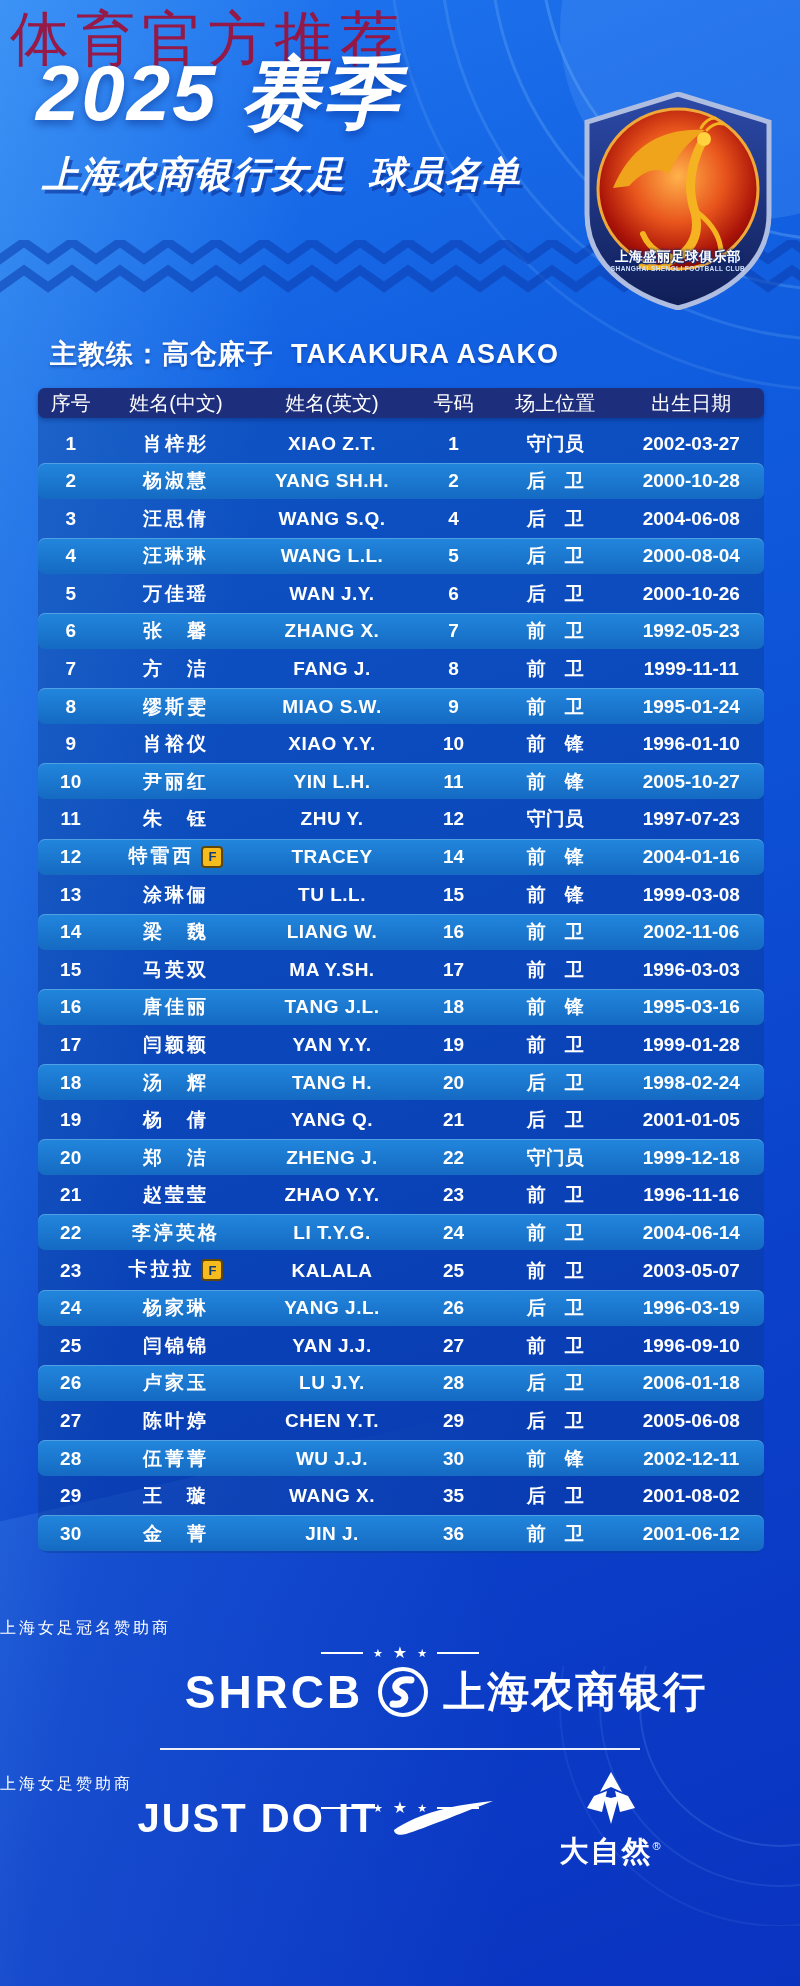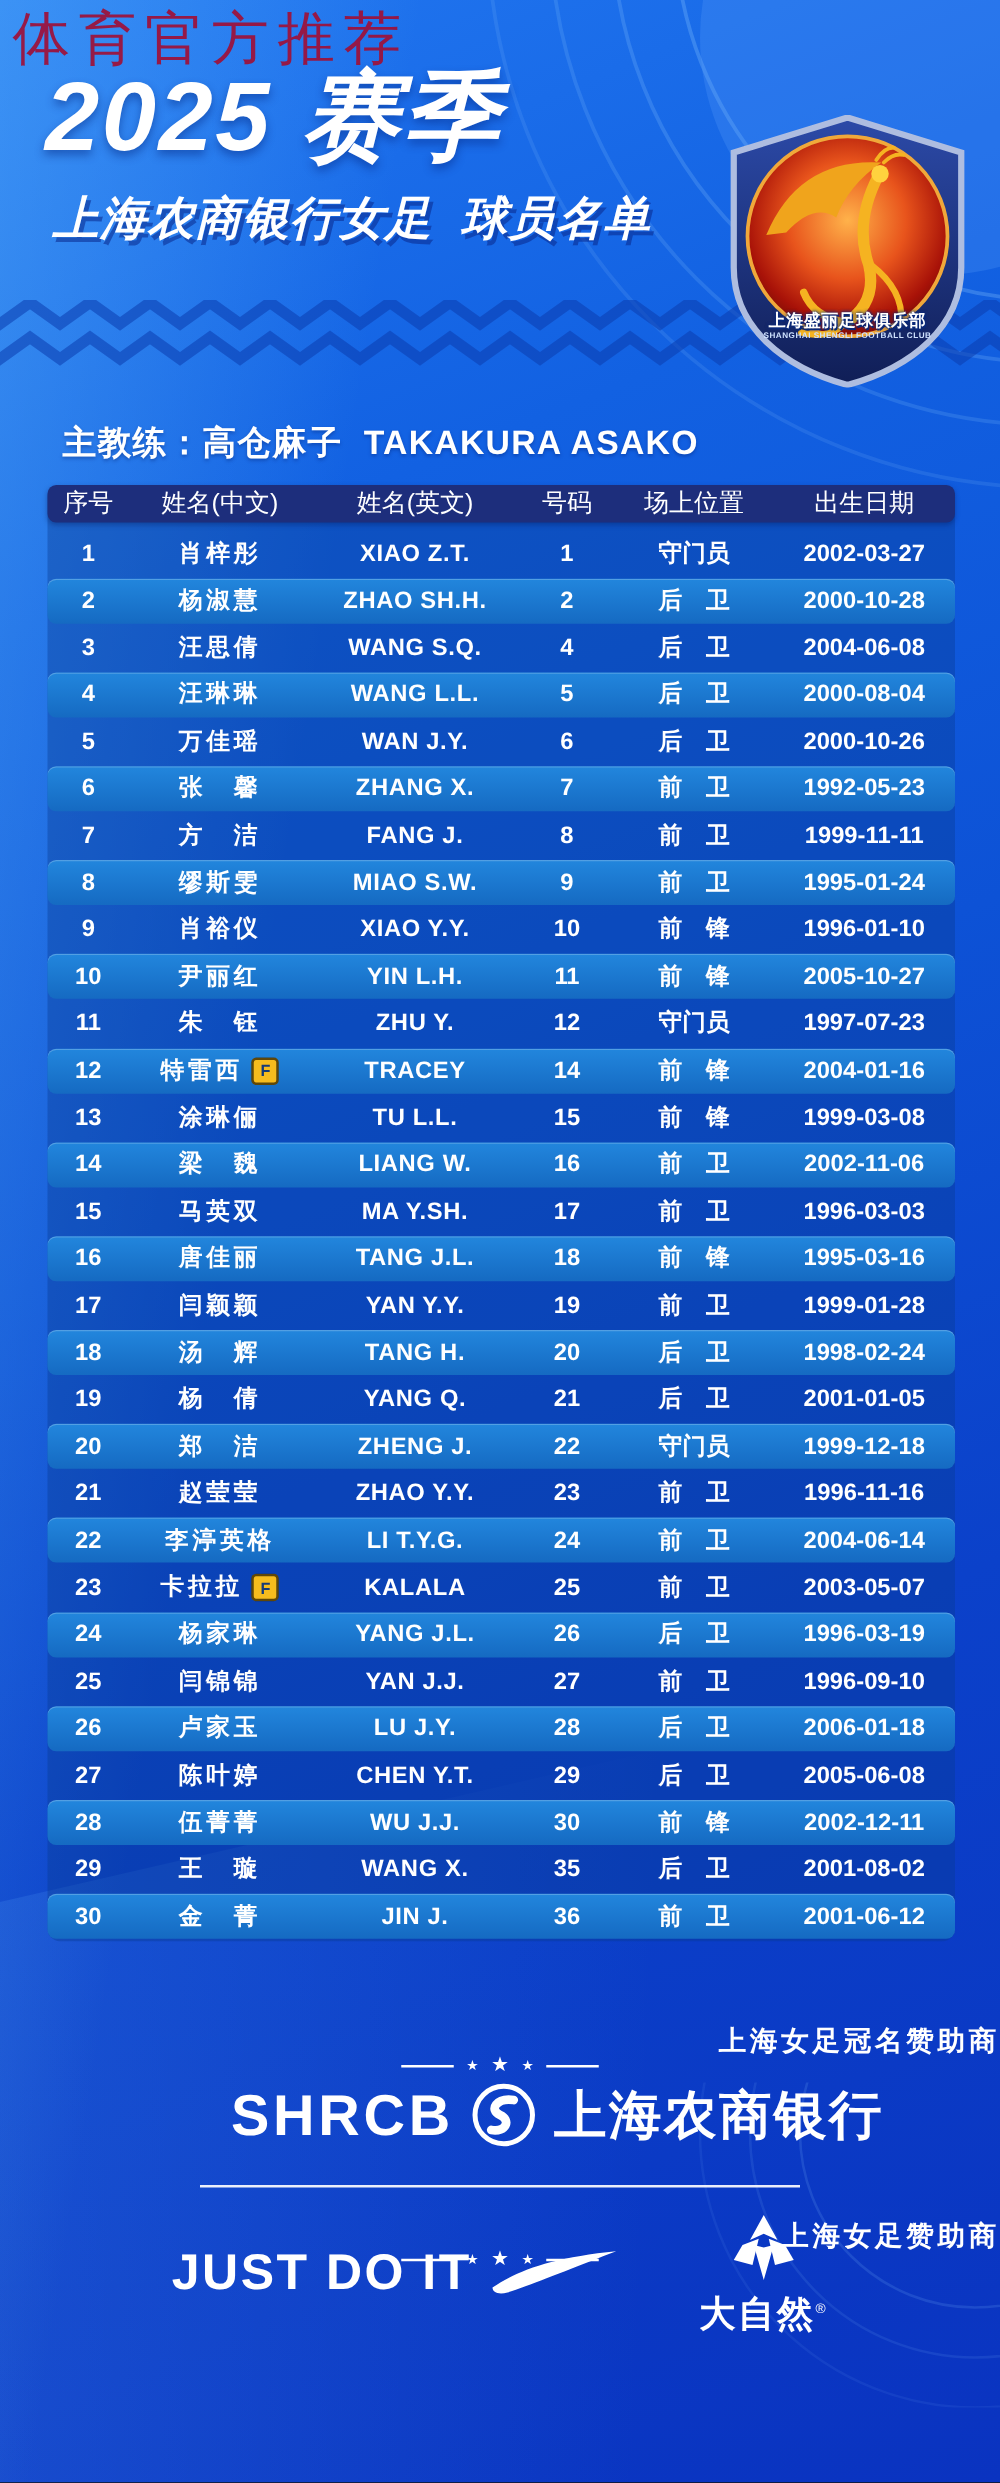--- a/index.html
+++ b/index.html
@@ -11,21 +11,21 @@
   
   .bg-streak-left{position:absolute;top:-150px;left:-170px;width:340px;height:2400px;
     background:linear-gradient(90deg,rgba(110,200,255,.35),rgba(110,200,255,0));transform:rotate(9deg);}
   .bg-swath-footer{position:absolute;top:1430px;left:-260px;width:1400px;height:760px;
     background:linear-gradient(105deg,rgba(96,176,255,.26) 0%,rgba(96,176,255,0) 55%);transform:rotate(-13deg);}
   .bg-arcs-top{position:absolute;top:0;right:0;width:480px;height:420px;}
   .bg-arcs-bottom{position:absolute;bottom:60px;right:0;width:320px;height:260px;opacity:.5;}
   .chevron-band{position:absolute;top:240px;left:0;width:800px;height:56px;opacity:.55;}
   
   .watermark{position:absolute;top:0px;left:10px;font-family:"Liberation Serif",serif;
-    font-size:46px;color:rgba(158,16,56,.92);letter-spacing:7px;font-weight:500;white-space:nowrap;}
+    font-size:59px;color:rgba(158,16,56,.92);letter-spacing:7px;font-weight:500;white-space:nowrap;}
   
   .season-title{position:absolute;top:42px;left:36px;font-size:78px;font-weight:bold;font-style:italic;
     letter-spacing:2px;text-shadow:0 4px 8px rgba(0,30,120,.45);}
   .subtitle{position:absolute;top:150px;left:42px;font-size:37px;font-weight:bold;font-style:italic;
     letter-spacing:1px;text-shadow:3px 4px 0 rgba(9,40,140,.55);white-space:pre;}
   
   .club-badge{position:absolute;top:92px;left:583px;width:190px;height:218px;z-index:5;}
   .club-badge .cn{position:absolute;left:0;width:100%;top:156px;text-align:center;font-size:13.5px;font-weight:bold;
     color:#fff;text-shadow:0 0 3px #0a2a7a,0 0 3px #0a2a7a,1px 1px 0 #0a2a7a;letter-spacing:.5px;}
   .club-badge .en{position:absolute;left:0;width:100%;top:173px;text-align:center;font-size:6.5px;font-weight:bold;
@@ -41,21 +41,21 @@
   .trow{display:flex;align-items:center;height:36px;margin-bottom:1.6px;font-size:19px;font-weight:bold;}
   .trow.alt{background:linear-gradient(#2286dd,#156ac2);border-radius:7px;box-shadow:inset 0 1px 0 rgba(255,255,255,.22);}
   .cell{text-align:center;line-height:1;}
   .c-no{width:9%;}  .c-cn{width:20%;letter-spacing:3px;} .c-en{width:23%;letter-spacing:.5px;}
   .c-num{width:10.5%;} .c-pos{width:17.5%;} .c-dob{width:20%;}
   .thead .c-cn,.thead .c-en{letter-spacing:0;}
   .fbadge{display:inline-flex;align-items:center;justify-content:center;width:18px;height:18px;margin-left:7px;
     background:#f6bc1e;color:#143a78;border:2px solid rgba(45,32,0,.75);border-radius:4px;
     font-size:13px;font-weight:bold;letter-spacing:0;vertical-align:middle;}
   
-  .center-label{position:absolute;width:100%;text-align:right;font-size:22px;font-weight:bold;letter-spacing:3px;}
+  .center-label{position:absolute;width:100%;text-align:left;font-size:16px;font-weight:normal;letter-spacing:3px;}
   .lbl-1{top:1618px;} .lbl-2{top:1774px;}
   .stars-row{position:absolute;width:100%;display:flex;align-items:center;justify-content:center;gap:10px;}
   .stars-1{top:1645px;} .stars-2{top:1800px;}
   .sep-line{width:42px;height:2px;background:#fff;}
   .star{color:#fff;line-height:1;}
   .star.small{font-size:11px;} .star.big{font-size:16px;}
   .bank-row{position:absolute;top:1664px;width:100%;display:flex;align-items:center;justify-content:center;gap:14px;padding-left:46px;}
   .bank-en{font-size:46px;font-weight:bold;letter-spacing:3px;}
   .bank-cn{font-size:42px;font-weight:bold;letter-spacing:2px;}
   .bank-logo{width:52px;height:52px;}
@@ -150,21 +150,21 @@
           <div class="cell c-no">1</div>
           <div class="cell c-cn">肖梓彤</div>
           <div class="cell c-en">XIAO Z.T.</div>
           <div class="cell c-num">1</div>
           <div class="cell c-pos">守门员</div>
           <div class="cell c-dob">2002-03-27</div>
         </div>
         <div class="trow alt">
           <div class="cell c-no">2</div>
           <div class="cell c-cn">杨淑慧</div>
-          <div class="cell c-en">ZHAO SH.H.</div>
+          <div class="cell c-en">YANG SH.H.</div>
           <div class="cell c-num">2</div>
           <div class="cell c-pos">后　卫</div>
           <div class="cell c-dob">2000-10-28</div>
         </div>
         <div class="trow">
           <div class="cell c-no">3</div>
           <div class="cell c-cn">汪思倩</div>
           <div class="cell c-en">WANG S.Q.</div>
           <div class="cell c-num">4</div>
           <div class="cell c-pos">后　卫</div>

